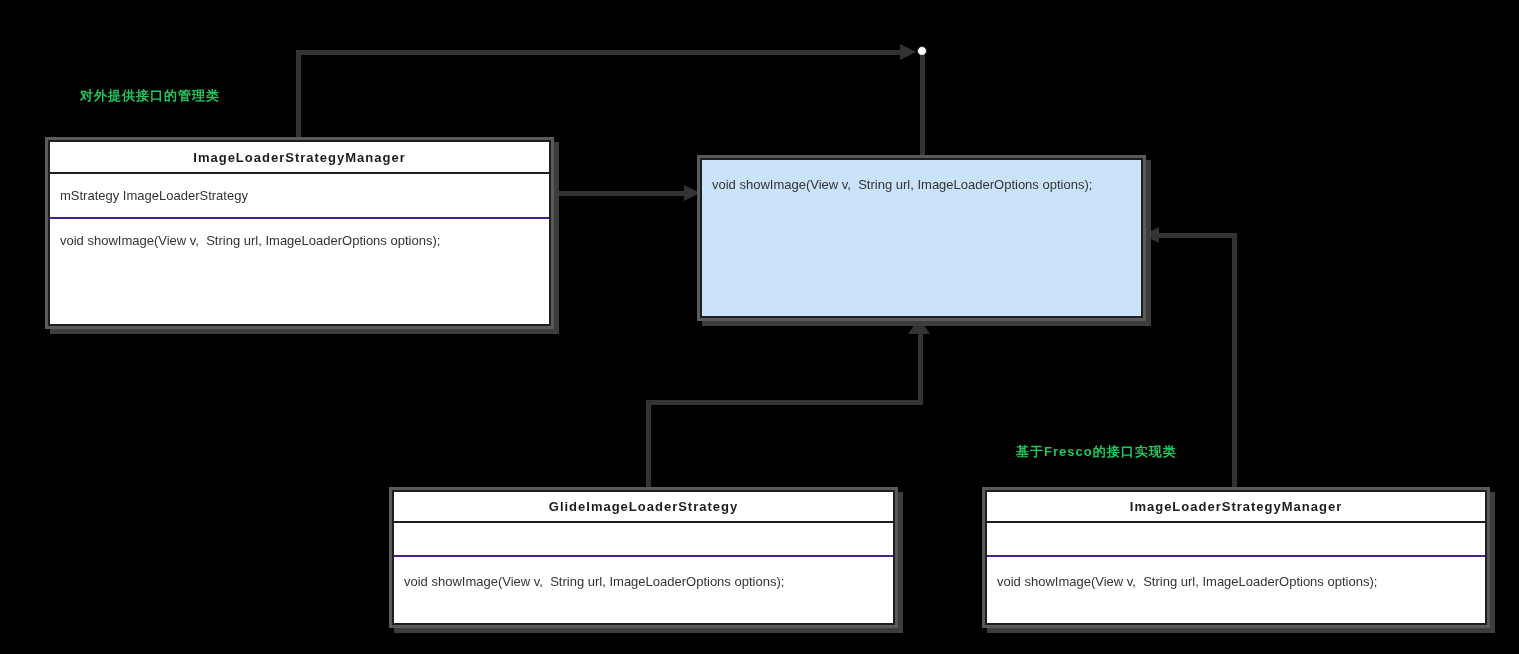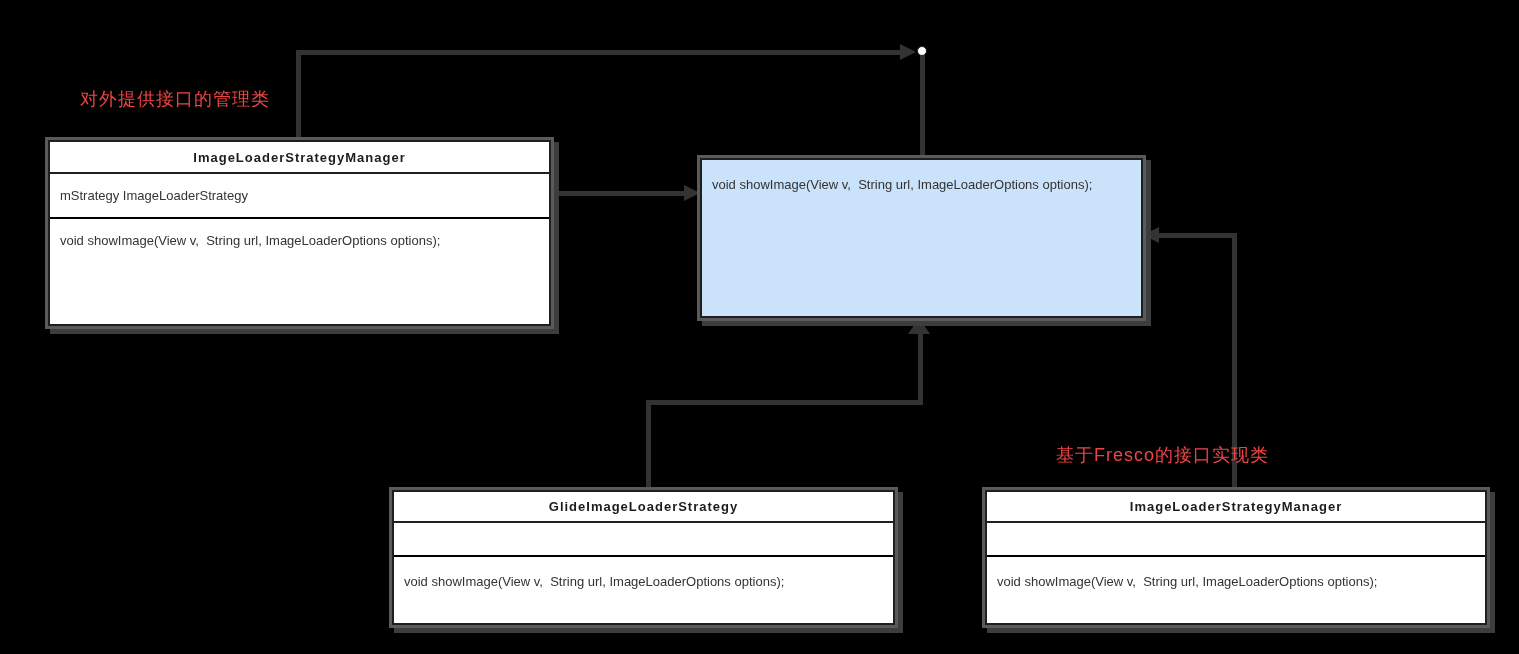--- a/index.html
+++ b/index.html
@@ -25,21 +25,21 @@
     display: flex;
     align-items: center;
     justify-content: center;
     font-weight: bold;
     letter-spacing: 1px;
     font-size: 13px;
     color: #1c1c1c;
     flex: 0 0 auto;
   }
   .uml-sec {
-    border-bottom: 2px solid #000000;
+    border-bottom: 2px solid #4c1d95;
     box-sizing: border-box;
     font-size: 13px;
     color: #333333;
     white-space: pre;
     flex: 0 0 auto;
   }
   .uml-sec:last-child { border-bottom: none; flex: 1 1 auto; border-radius: 17px; }
   .sec-center { display: flex; align-items: center; padding-left: 10px; }
   .sec-top { padding: 14px 0 0 10px; }
   .sec-mid { padding: 17px 0 0 10px; }
@@ -51,23 +51,23 @@
   .endpoint-dot {
     position: absolute;
     width: 10px; height: 10px;
     border-radius: 50%;
     background: #ffffff;
     border: 1px solid #222222;
     box-sizing: border-box;
   }
   .anno {
     position: absolute;
-    font-size: 18px;
-    font-weight: normal;
-    color: #ef4444;
+    font-size: 13px;
+    font-weight: bold;
+    color: #22c55e;
     white-space: nowrap;
     letter-spacing: 1px;
   }
 </style>
 </head>
 <body>
 
 <div id="canvas">
 
   <div class="ln" style="left:296px; top:52px; width:5px; height:88px;"></div>
@@ -83,21 +83,21 @@
   <div class="ln" style="left:918px; top:334px; width:5px; height:68px;"></div>
   <div class="ln" style="left:646px; top:400px; width:277px; height:5px;"></div>
   <div class="ln" style="left:646px; top:400px; width:5px; height:90px;"></div>
 
   <div class="arr arr-left" style="left:1143px; top:227px;"></div>
   <div class="ln" style="left:1157px; top:233px; width:80px; height:5px;"></div>
   <div class="ln" style="left:1232px; top:233px; width:5px; height:257px;"></div>
 
   <div class="anno" style="left:80px; top:87px;">对外提供接口的管理类</div>
   <div class="anno" style="left:424px; top:448px;margin-top:48px;">基于Glide的接口实现类</div>
-  <div class="anno" style="left:1016px; top:443px;margin-left:40px;">基于Fresco的接口实现类</div>
+  <div class="anno" style="left:1016px; top:443px;">基于Fresco的接口实现类</div>
 
   <div class="uml-box" style="left: 48px; top: 140px; width: 503px; height: 186px; background: rgb(255, 255, 255);">
     <div class="uml-title" style="height:30px;">ImageLoaderStrategyManager</div>
     <div class="uml-sec sec-center" style="height:45px;">mStrategy ImageLoaderStrategy</div>
     <div class="uml-sec sec-top">void showImage(View v,  String url, ImageLoaderOptions options);</div>
   </div>
 
   <div class="uml-box" style="left: 700px; top: 158px; width: 443px; height: 160px; background: rgb(203, 227, 250);">
     <div class="uml-sec sec-mid">void showImage(View v,  String url, ImageLoaderOptions options);</div>
   </div>

